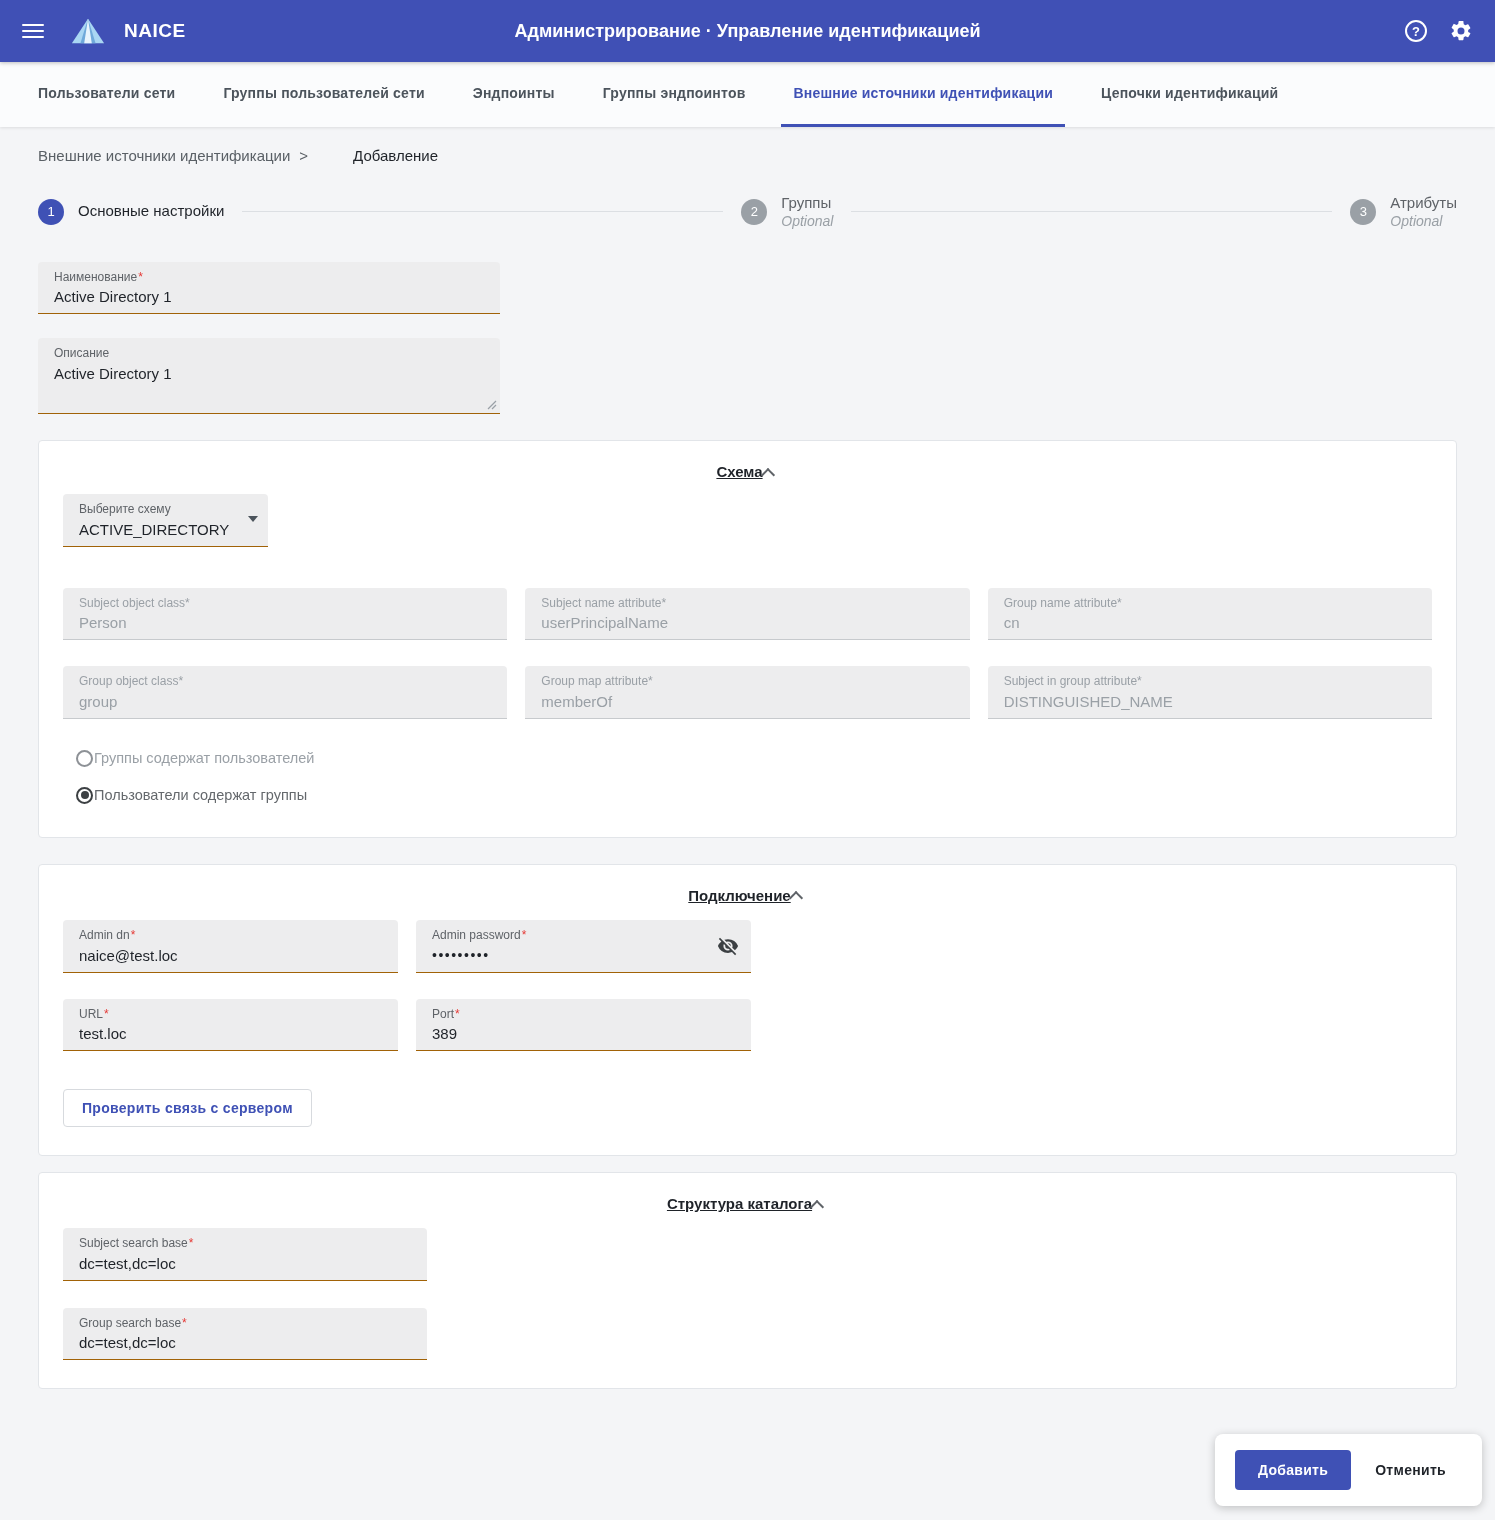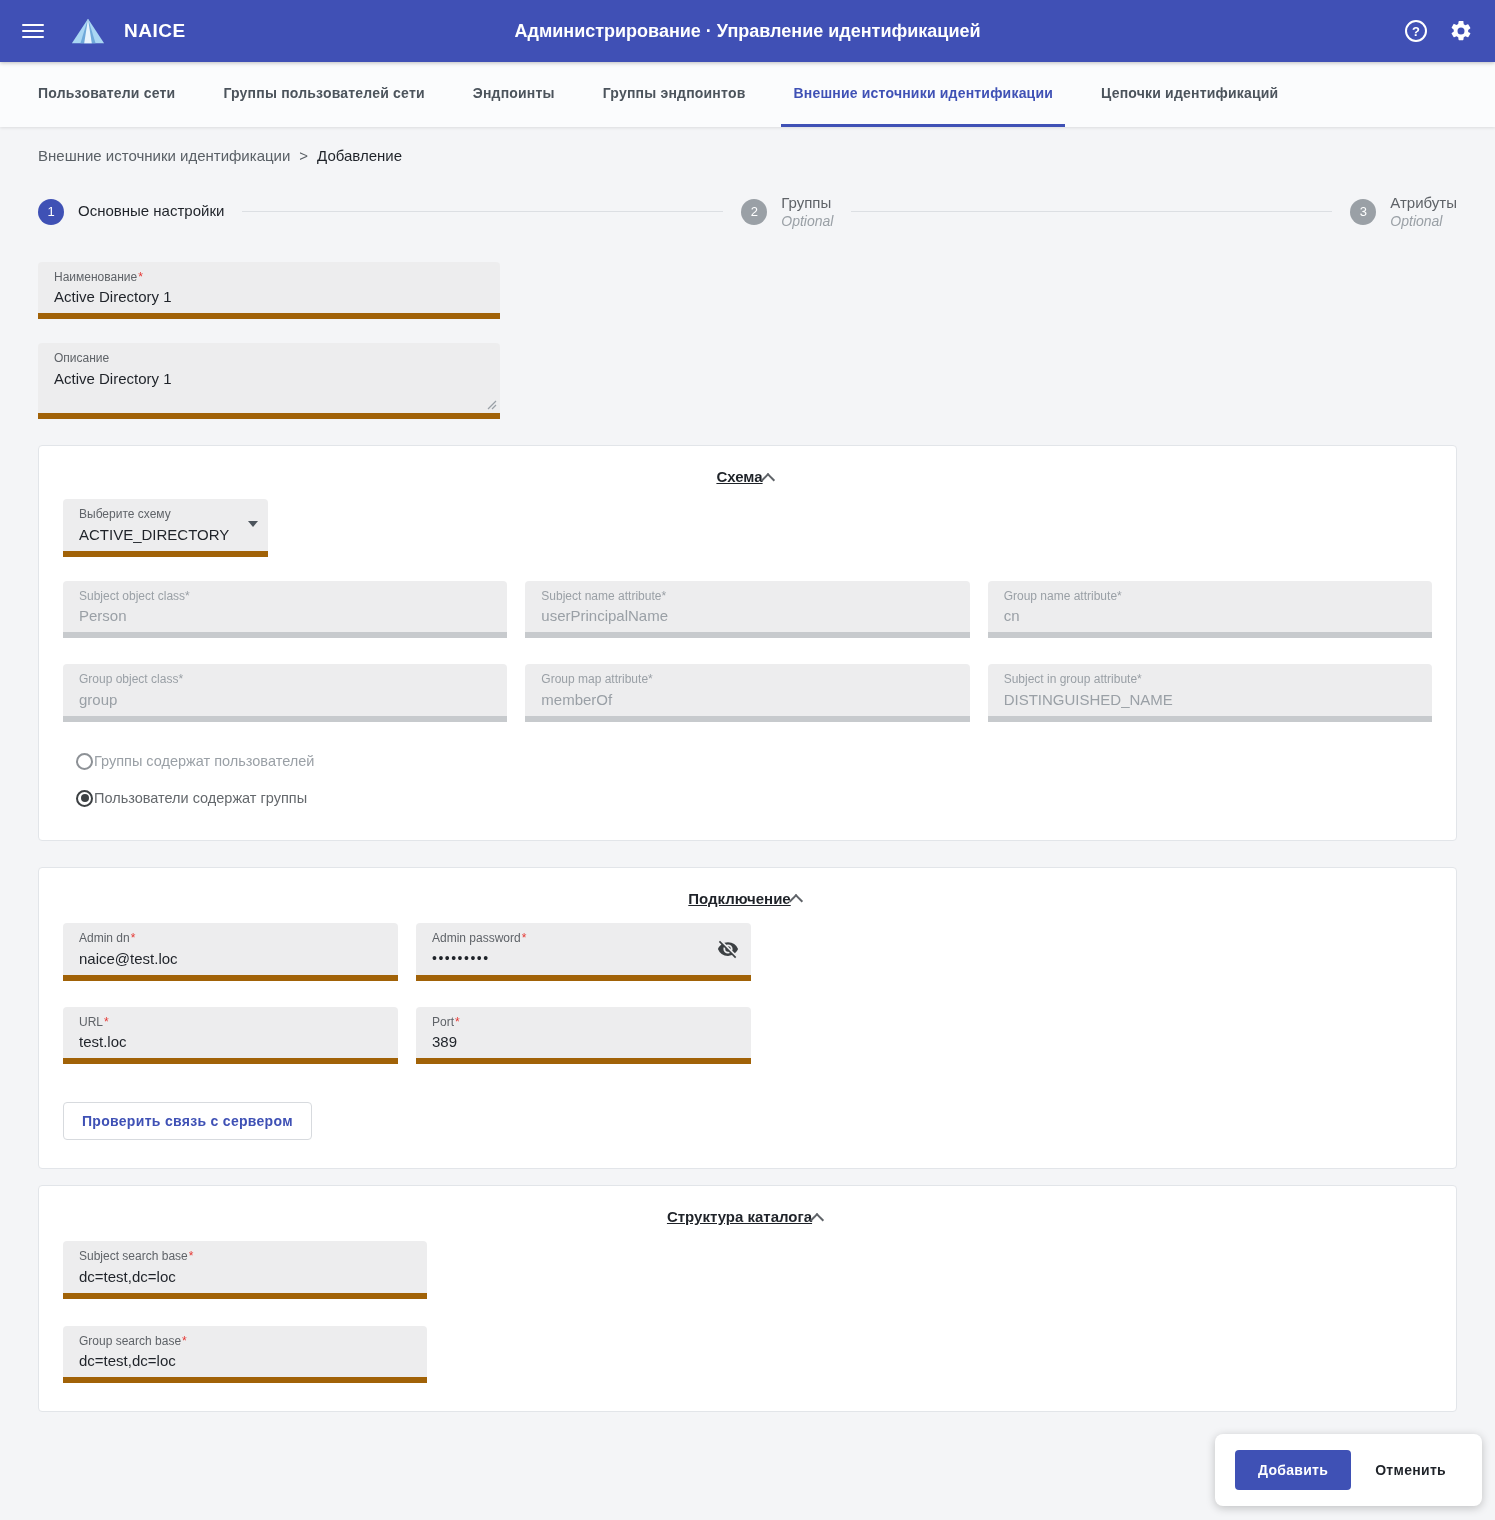--- a/index.html
+++ b/index.html
@@ -33,37 +33,37 @@
   .tabs { height:65px; background:#fbfcfd; display:flex; align-items:stretch;
     padding:0 26px; gap:24px; box-shadow:0 1px 3px rgba(0,0,0,.10); position:relative; z-index:4; }
   .tab { display:flex; align-items:center; padding:0 12px; font-size:14px; font-weight:bold;
     color:#4c545c; letter-spacing:.2px; border-bottom:3px solid transparent; cursor:pointer; white-space:nowrap; }
   .tab.active { color:#3f51b5; border-bottom-color:#3f51b5; }
 
   
   .breadcrumb { padding:20px 38px 0; font-size:15px; display:flex; gap:9px; align-items:center; }
   .bc-parent { color:#5a6066; cursor:pointer; }
   .bc-sep { color:#5a6066; }
-  .bc-current { color:#1f2329; }
+  .bc-current { color:#1f2329;margin-left:36px; }
 
   .content { padding:0 38px 0; }
 
   
   .stepper { margin-top:30px; display:flex; align-items:center; }
   .step { display:flex; align-items:center; gap:14px; cursor:pointer; }
   .step-circle { width:26px; height:26px; border-radius:50%; background:#9aa0a6; color:#fff;
     font-size:13px; display:flex; align-items:center; justify-content:center; flex:none; }
   .step.active .step-circle { background:#3f51b5; }
   .step-label { font-size:15px; color:#5f6368; line-height:1.25; }
   .step.active .step-label { color:#1f2329; }
   .step-sub { font-size:14px; color:#9aa0a6; line-height:1.2;font-style:italic; }
   .connector { flex:1; height:1px; background:#dcdfe3; margin:0 18px; }
 
   
-  .tfield { position:relative; background:#ededee; border-bottom:6px solid #a16207;
+  .tfield { position:relative; background:#ededee; border-bottom:1px solid #a16207;
     border-radius:4px 4px 0 0; padding:8px 16px; min-height:52px; cursor:text; }
   .lbl { font-size:12px; color:#5f6368; line-height:1.3; }
   .req { color:#e53935; margin-left:1px; }
   .val { font-size:15px; color:#1f2329; margin-top:3px; white-space:nowrap; }
   .tfield.disabled { border-bottom-color:#c7cacd; cursor:default; }
   .tfield.disabled .lbl, .tfield.disabled .val { color:#9aa0a6; }
   .pwd { font-size:14px; letter-spacing:1.5px; }
 
   .w-462 { width:462px; }
   .w-205 { width:205px; }
@@ -77,21 +77,21 @@
 
   
   .card { background:#fff; border:1px solid #e2e5e9; border-radius:4px;
     padding:22px 24px 28px; margin-top:26px; }
   .card.tight { margin-top:16px; }
   .card-head { display:flex; align-items:center; justify-content:center;text-decoration:underline; }
   .card-title { font-size:15px; font-weight:bold; color:#1f2329; }
   .chev { width:10px; height:10px; border-left:2px solid #5f6368; border-top:2px solid #5f6368;
     transform:rotate(45deg); margin:6px 6px 0 0; cursor:pointer; flex:none; }
 
-  .grid3 { display:grid; grid-template-columns:repeat(3,1fr); column-gap:18px; row-gap:26px; margin-top:24px; }
+  .grid3 { display:grid; grid-template-columns:repeat(3,1fr); column-gap:18px; row-gap:26px; margin-top:41px; }
   .grid2 { display:grid; grid-template-columns:335px 335px; column-gap:18px; row-gap:26px; margin-top:16px; }
   .stack { display:flex; flex-direction:column; gap:27px; margin-top:16px; }
   .mt14 { margin-top:14px; }
   .mt24 { margin-top:24px; }
   .mt32 { margin-top:32px; }
 
   
   .radios { margin-top:26px; display:flex; flex-direction:column; gap:10px; }
   .radio-row { display:flex; align-items:center; gap:1px; padding:5px 0 5px 13px; cursor:pointer; }
   .radio { width:17px; height:17px; border:2px solid #8d9196; border-radius:50%; position:relative; flex:none; }

